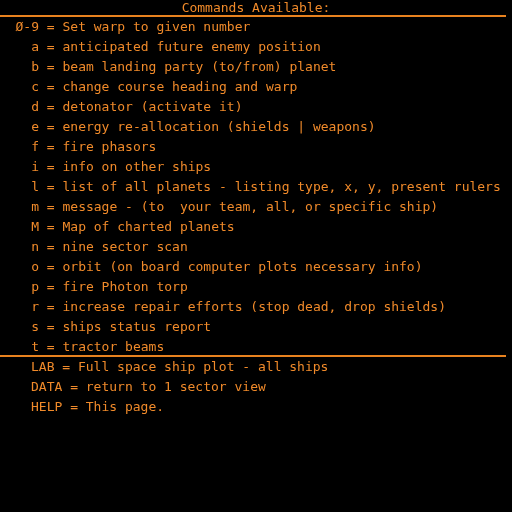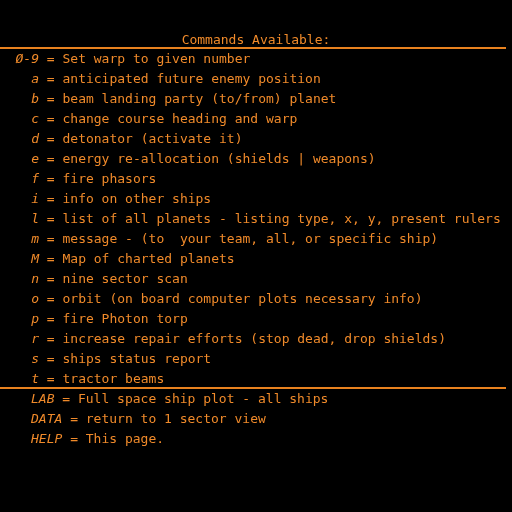--- a/index.html
+++ b/index.html
@@ -15,21 +15,20 @@
   }
   #screen {
     position: relative;
     width: 512px;
     height: 420px;
     background: #000000;
     color: #f08a2a;
     font-size: 13px;
     line-height: 20px;
     overflow: hidden;
-    margin-top: 32px;
   }
   .title-row {
     position: absolute;
     top: 0;
     left: 0;
     width: 512px;
     height: 16px;
     line-height: 16px;
     text-align: center;
     white-space: pre;
@@ -57,21 +56,20 @@
     line-height: 20px;
     white-space: pre;
     overflow: hidden;
     width: 512px;
   }
   .cmd-key {
     display: inline-block;
     width: 39px;
     text-align: right;
     white-space: pre;
-    font-style: italic;
   }
   .cmd-key.wide {
     width: auto;
     text-align: left;
     margin-left: 31px;
   }
   .cmd-eq {
     display: inline-block;
     white-space: pre;
   }

